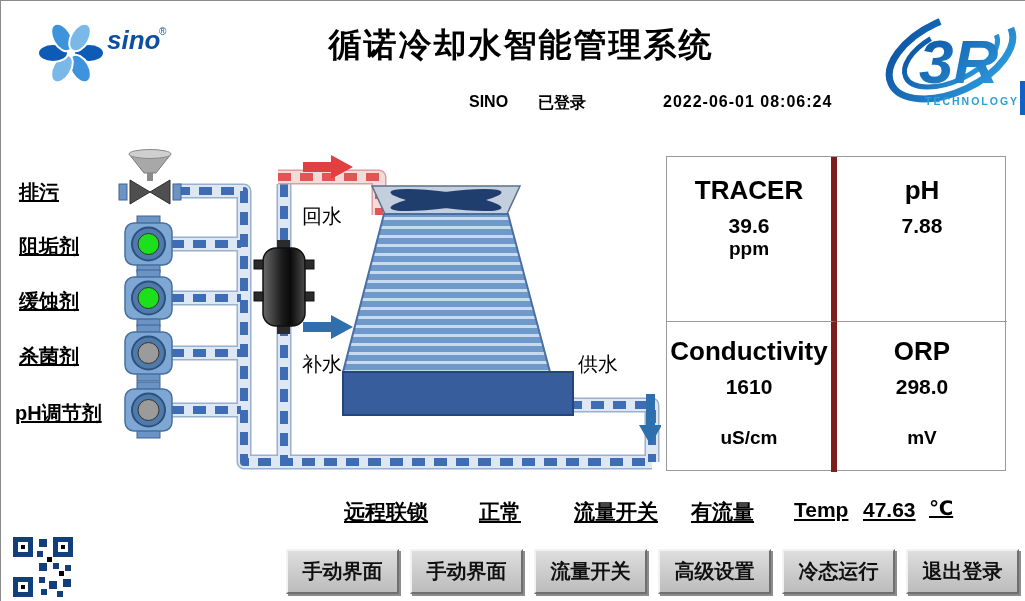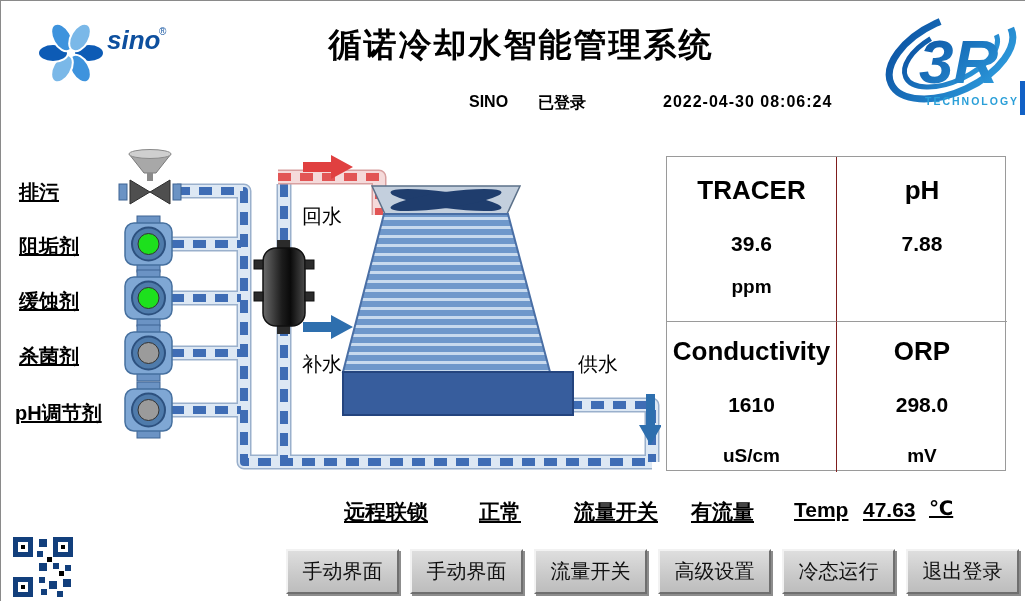--- a/index.html
+++ b/index.html
@@ -16,36 +16,36 @@
   .subhead { top:92px; font-size:16px; font-weight:700; }
   .lbl { position:absolute; font-size:20px; font-weight:700; white-space:nowrap;text-decoration:underline; }
   .flow-lbl { position:absolute; font-size:20px; font-weight:400; white-space:nowrap; }
 
   
   .panel-grid {
     left:665px; top:155px; width:340px; height:315px;
     display:grid; grid-template-columns:170px 170px; grid-template-rows:165px 150px;
     border:1px solid #9a9a9a; background:#fff; box-sizing:border-box;
   }
-  .cell { border-right:1px solid #7f1d1d; border-bottom:1px solid #9a9a9a;
+  .cell { border-right:6px solid #7f1d1d; border-bottom:1px solid #9a9a9a;
           display:flex; flex-direction:column; align-items:center; box-sizing:border-box; }
   .cell:nth-child(2n) { border-right:none; }
   .cell:nth-child(n+3) { border-bottom:none; }
   .p-label { margin-top:18px; font-size:26px; font-weight:700; }
-  .p-value { margin-top:26px; font-size:21px; font-weight:700; }
-  .p-unit  { margin-top:20px; font-size:19px; font-weight:700; }
+  .p-value { margin-top:8px; font-size:21px; font-weight:700; }
+  .p-unit  { font-size:19px; font-weight:700; }
   .cell.r2 .p-label { margin-top:14px; }
   .cell.r2 .p-value { }
   .cell.r2 .p-unit  { margin-top:28px; }
 
   
   .btn-row { left:285px; top:548px; display:flex; gap:11px; }
   .hmi-btn {
     width:113px; height:45px; font-family:inherit;
-    font-size:20px; font-weight:400; color:#111; cursor:pointer;
+    font-size:20px; font-weight:700; color:#111; cursor:pointer;
     background:linear-gradient(180deg,#dedede 0%,#c9c9c9 60%,#bdbdbd 100%);
     border:2px solid; border-color:#f2f2f2 #6f6f6f #6f6f6f #f2f2f2;
     box-shadow:2px 2px 0 #8d8d8d;
   }
   svg text { font-family:"Liberation Sans","DejaVu Sans",sans-serif; }
 </style>
 </head>
 <body>
 
 <div class="screen">
@@ -88,21 +88,21 @@
       <ellipse cx="70" cy="53" rx="66" ry="36" fill="none" stroke="url(#g3r)" stroke-width="7" transform="rotate(-25 70 53)" stroke-dasharray="250 80"></ellipse>
       <ellipse cx="70" cy="53" rx="50" ry="25" fill="none" stroke="url(#g3r)" stroke-width="5" transform="rotate(-25 70 53)" stroke-dasharray="170 85"></ellipse>
     </g>
     <text x="38" y="80" font-size="62" font-style="italic" font-weight="bold" fill="url(#g3r)">3R</text>
     <text x="44" y="102" font-size="10.5" font-weight="bold" letter-spacing="2" fill="#2a9fd8">TECHNOLOGY</text>
     <rect x="139" y="78" width="6" height="34" fill="#1261c5"></rect>
   </svg>
 
   <div class="abs subhead" style="left:468px">SINO</div>
   <div class="abs subhead" style="left:537px">已登录</div>
-  <div class="abs subhead" style="left:662px;letter-spacing:1px">2022-04-30  08:06:24</div>
+  <div class="abs subhead" style="left:662px;letter-spacing:1px">2022-06-01  08:06:24</div>
 
   <svg class="abs" style="left:0;top:130px" width="660" height="365" viewBox="0 130 660 365">
     <defs>
       <pattern id="towerStripes" width="8" height="9" patternUnits="userSpaceOnUse">
         <rect width="8" height="9" fill="#6f98cb"></rect>
         <rect width="8" height="3" fill="#c8daee"></rect>
       </pattern>
       <linearGradient id="filtG" x1="0" y1="0" x2="1" y2="0">
         <stop offset="0" stop-color="#6a6a6a"></stop>
         <stop offset="0.45" stop-color="#1c1c1c"></stop>

